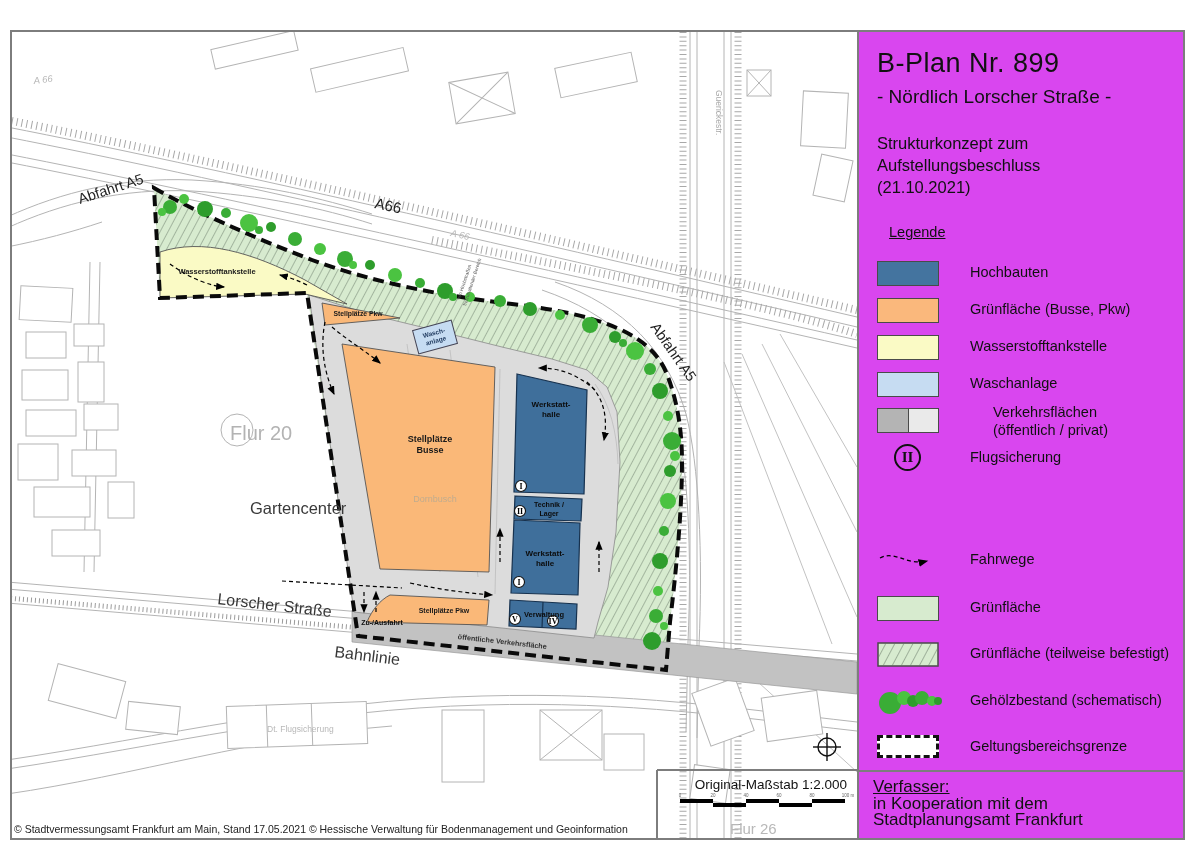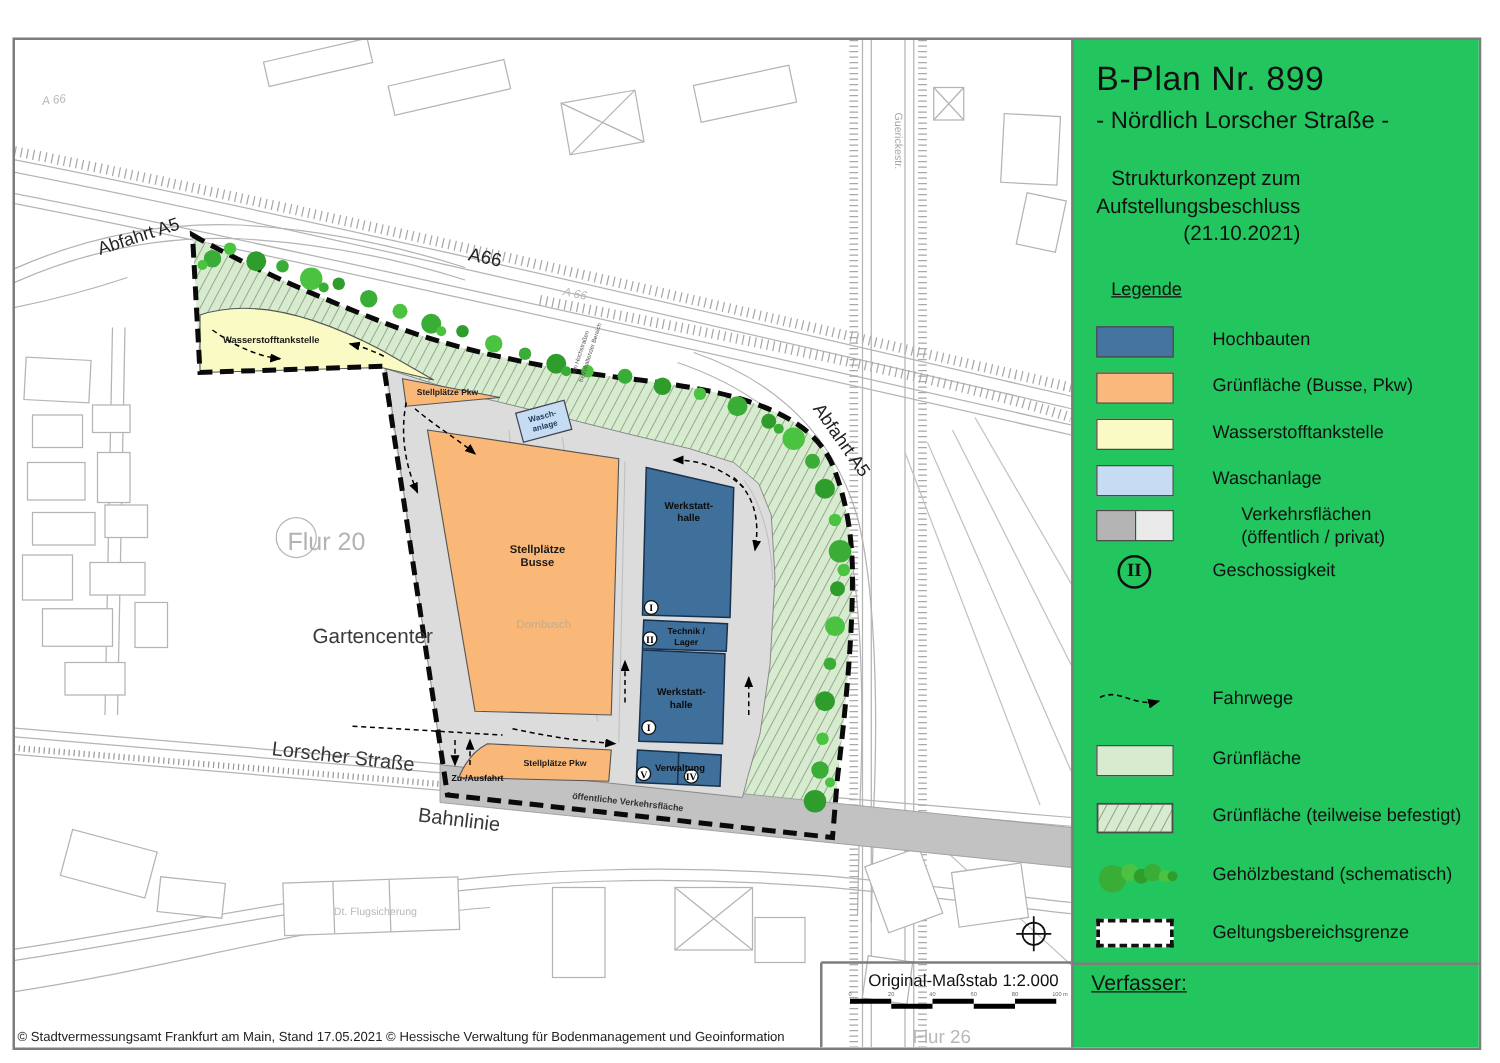--- a/index.html
+++ b/index.html
@@ -1,25 +1,25 @@
 <!DOCTYPE html>
 <html><head>
 <meta charset="utf-8">
 <style>
   html,body{margin:0;padding:0;background:#fff;width:1200px;height:850px;overflow:hidden;
     font-family:"Liberation Sans", sans-serif;}
   .sheet{position:absolute;left:10px;top:30px;width:1175px;height:810px;
     border:2px solid #7d7d7d;box-sizing:border-box;background:#fff;}
   .map-wrap{position:absolute;left:0;top:0;width:845px;height:806px;overflow:hidden;}
   .panel{position:absolute;left:845px;top:0;right:0;bottom:0;border-left:2px solid #7d7d7d;
-    background:#22c55e;}
+    background:#d946ef;}
   .panel-inner{position:absolute;left:18px;right:8px;top:0;bottom:0;}
   .ttl{position:absolute;top:16px;left:0;font-size:27px;color:#111;letter-spacing:.5px;}
   .sub{position:absolute;top:54px;left:0;font-size:19px;color:#111;}
-  .concept{position:absolute;top:100px;left:0;font-size:16.5px;color:#111;line-height:22px;text-align:right;}
+  .concept{position:absolute;top:100px;left:0;font-size:16.5px;color:#111;line-height:22px;}
   .leg-head{position:absolute;top:192px;left:12px;font-size:14.5px;color:#111;
     text-decoration:underline;}
   .lrow{position:absolute;left:0;height:28px;}
   .sw{position:absolute;left:0;top:0;width:62px;height:25px;border:1.5px solid #4a4a4a;
     box-sizing:border-box;}
   .lbl{position:absolute;left:93px;top:3px;font-size:14.5px;color:#111;white-space:nowrap;}
   .lbl2{top:-5px;line-height:18px;margin-left:23px;}
   .split{display:flex;}
   .split div{flex:1;height:100%;}
   .circ{position:absolute;left:17px;top:-2px;width:27px;height:27px;border:2px solid #111;
@@ -354,21 +354,21 @@
           <div style="background:#b4b4b4;border-right:1.5px solid #4a4a4a"></div>
           <div style="background:#eaeaea"></div>
         </div>
         <div class="lbl lbl2">
           <div>Verkehrsflächen</div>
           <div>(öffentlich / privat)</div>
         </div>
       </div>
       <div class="lrow" style="top:414px">
         <div class="circ">II</div>
-        <div class="lbl">Geschossigkeit</div>
+        <div class="lbl">Flugsicherung</div>
       </div>
       <div class="lrow" style="top:516px">
         <svg width="66" height="24" style="position:absolute;left:0;top:0">
           <defs>
               <marker id="ahL" markerWidth="9" markerHeight="8" refX="6.5" refY="3" orient="auto">
             <path d="M0,0 L7.5,3 L0,6 Z" fill="#000"></path>
               </marker>
             </defs>
           <path d="M3,10 C18,2 30,18 50,13" fill="none" stroke="#000" stroke-width="1.3" stroke-dasharray="4 3" marker-end="url(#ahL)"></path>
         </svg>
@@ -402,15 +402,16 @@
         <div class="lbl">Gehölzbestand (schematisch)</div>
       </div>
       <div class="lrow" style="top:703px">
         <div class="dashbox"></div>
         <div class="lbl">Geltungsbereichsgrenze</div>
       </div>
     </div>
 
     <div class="verf">
       <div class="vh">Verfasser:</div>
+      <div>in Kooperation mit dem Stadtplanungsamt Frankfurt</div>
     </div>
   </div>
 </div>
 
 </body></html>

